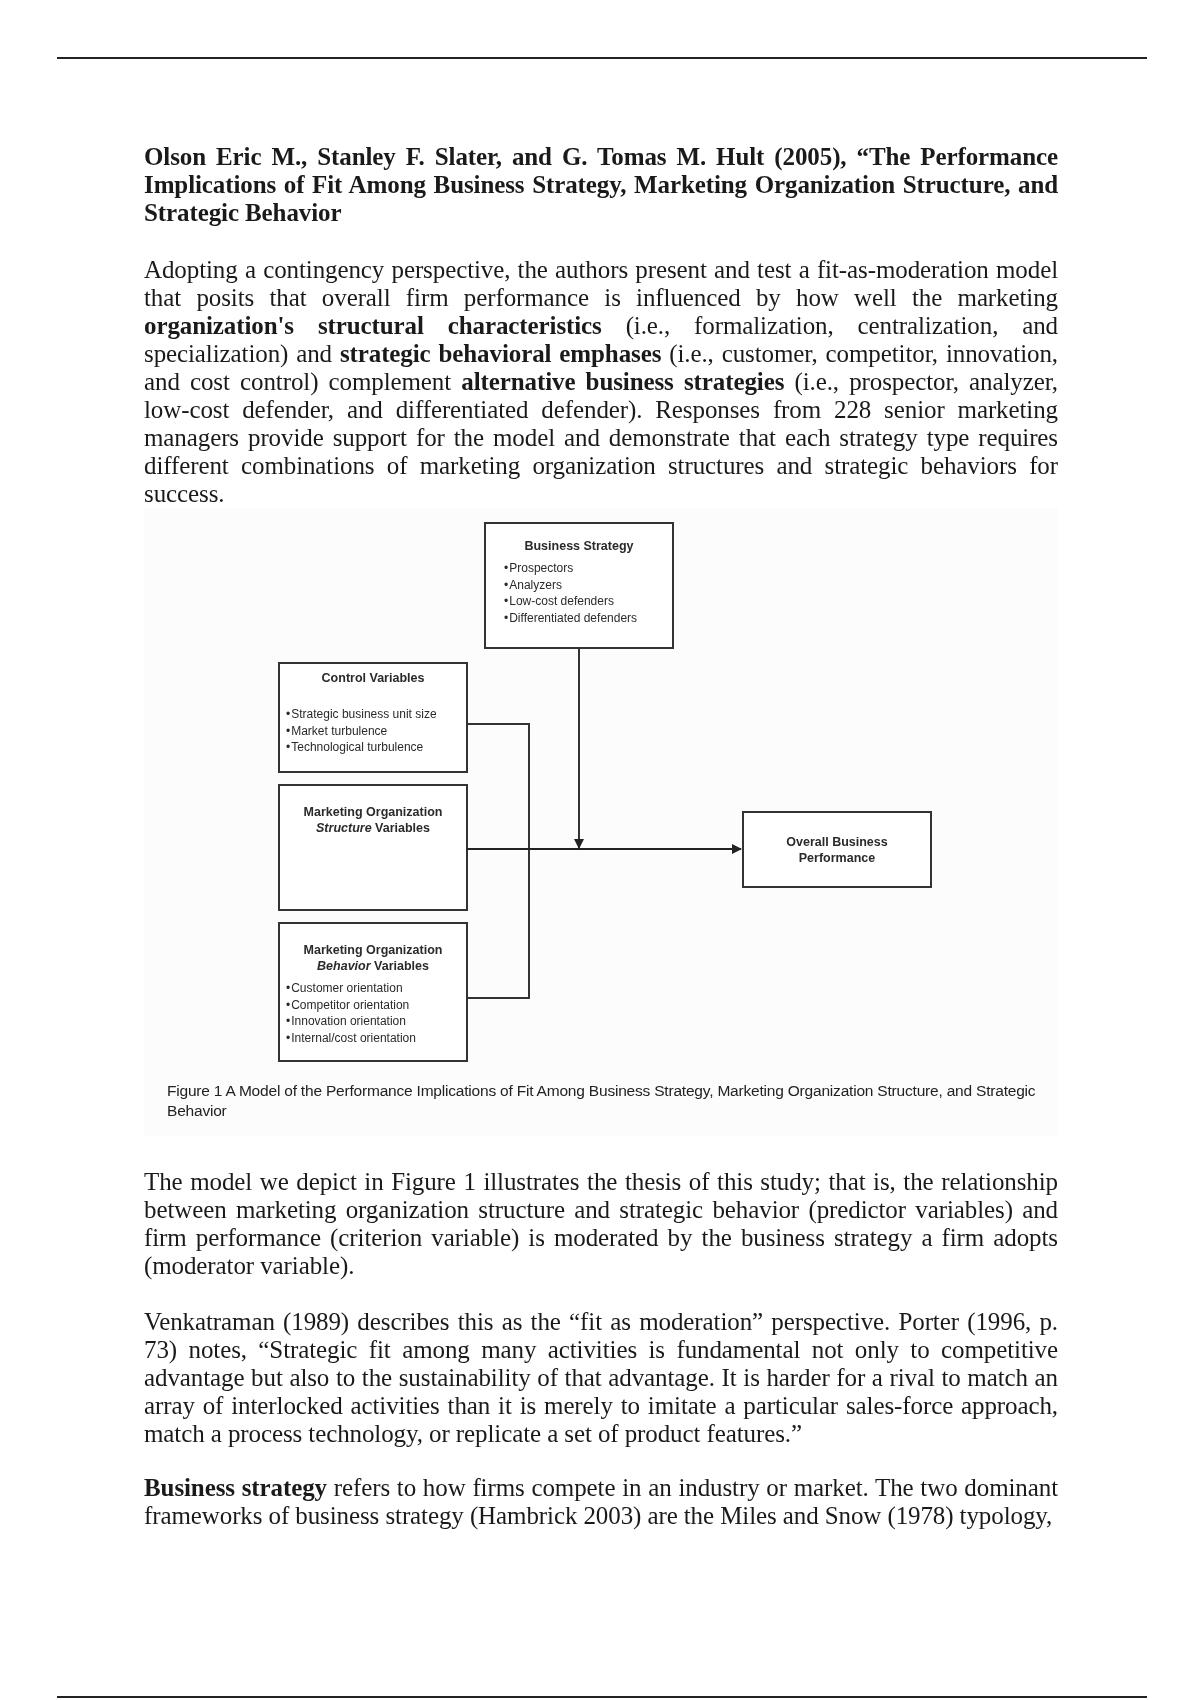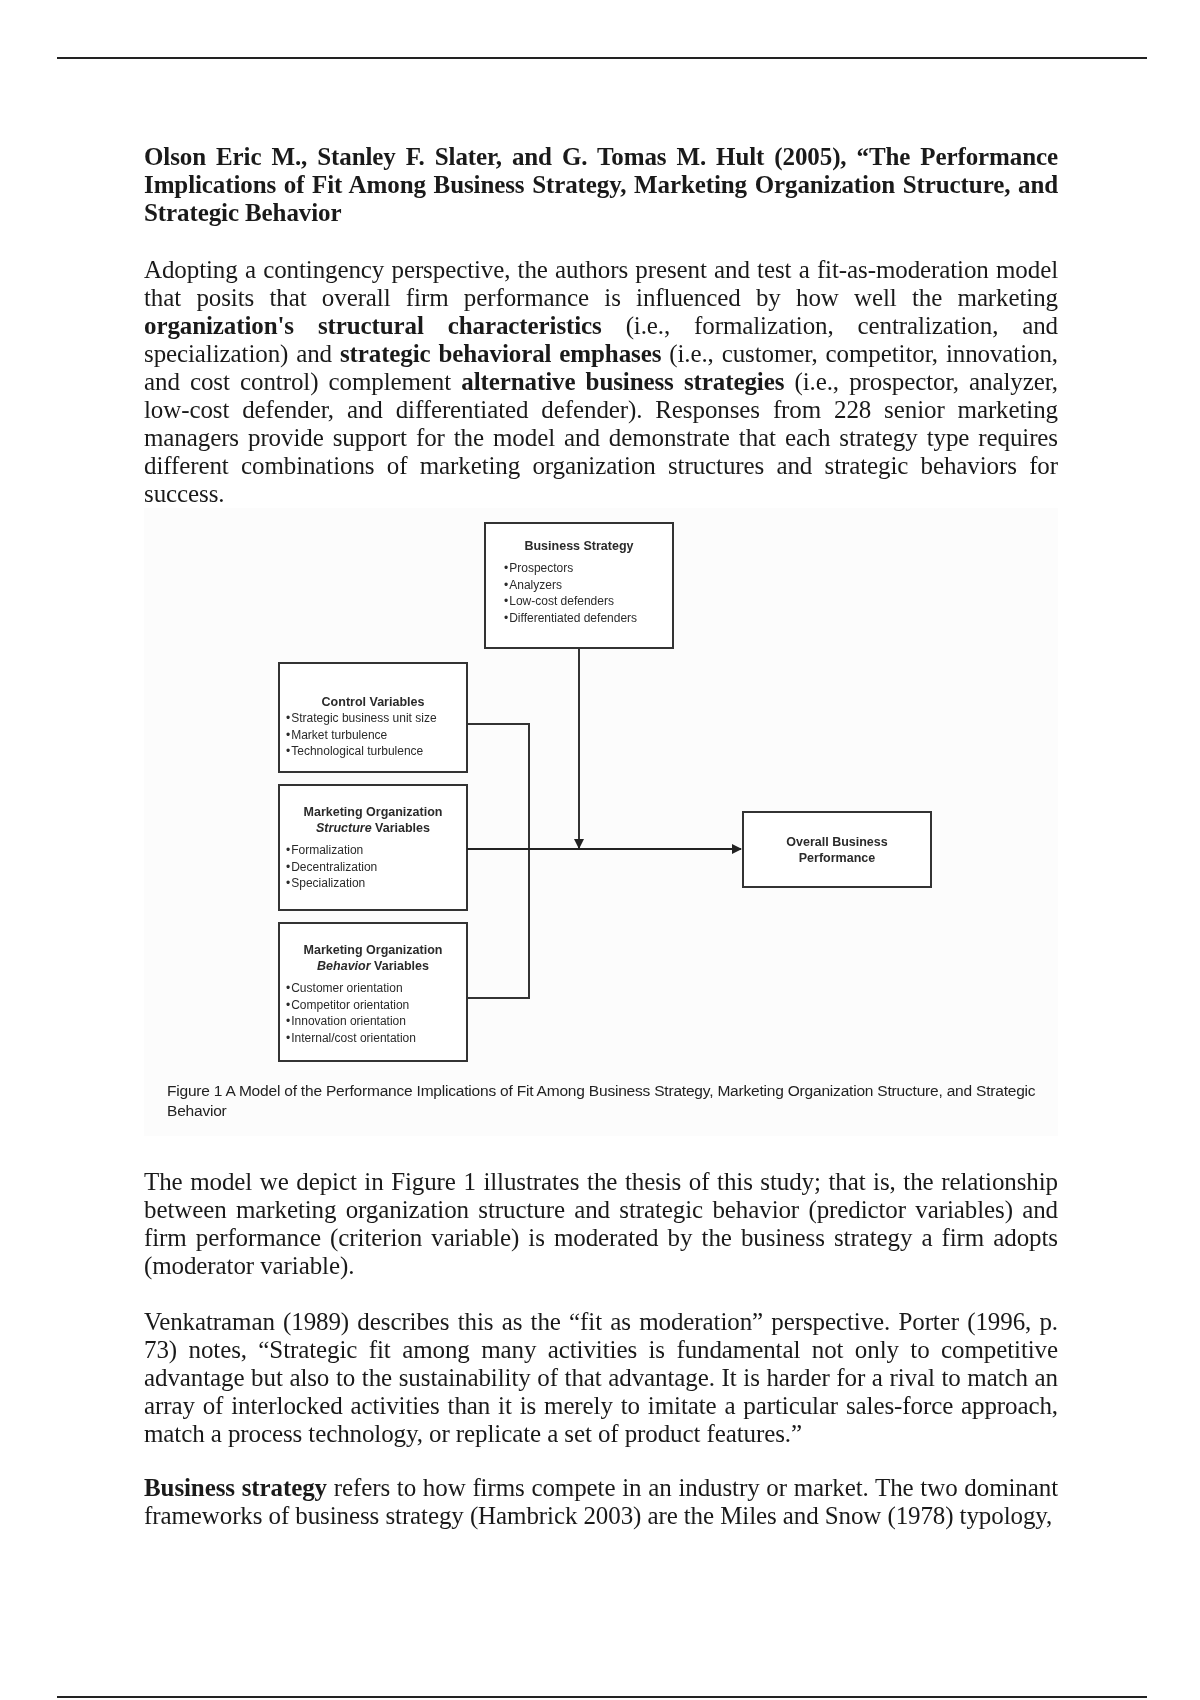--- a/index.html
+++ b/index.html
@@ -61,39 +61,34 @@
 <div class="box" style="left:484px; top:522px; width:190px; height:127px; padding-top:14px;">
   <div class="heading">Business Strategy</div>
   <ul style="padding-left:18px;">
     <li>Prospectors</li>
     <li>Analyzers</li>
     <li>Low-cost defenders</li>
     <li>Differentiated defenders</li>
   </ul>
 </div>
 
-<div class="box" style="left:278px; top:662px; width:190px; height:111px; padding-top:30px;">
+<div class="box" style="left:278px; top:662px; width:190px; height:111px; padding-top:6px;">
   <div class="heading">Control Variables</div>
-  <ul style="margin-top:0;">
+  <ul style="margin-top:20px;">
     <li>Strategic business unit size</li>
     <li>Market turbulence</li>
     <li>Technological turbulence</li>
   </ul>
 </div>
 
 <div class="box" style="left:278px; top:784px; width:190px; height:127px; padding-top:18px;">
   <div class="heading">
     <div>Marketing Organization</div>
     <div><i>Structure</i><span> Variables</span></div>
   </div>
-  <ul>
-    <li>Formalization</li>
-    <li>Decentralization</li>
-    <li>Specialization</li>
-  </ul>
 </div>
 
 <div class="box" style="left:278px; top:922px; width:190px; height:140px; padding-top:18px;">
   <div class="heading">
     <div>Marketing Organization</div>
     <div><i>Behavior</i><span> Variables</span></div>
   </div>
   <ul>
     <li>Customer orientation</li>
     <li>Competitor orientation</li>

